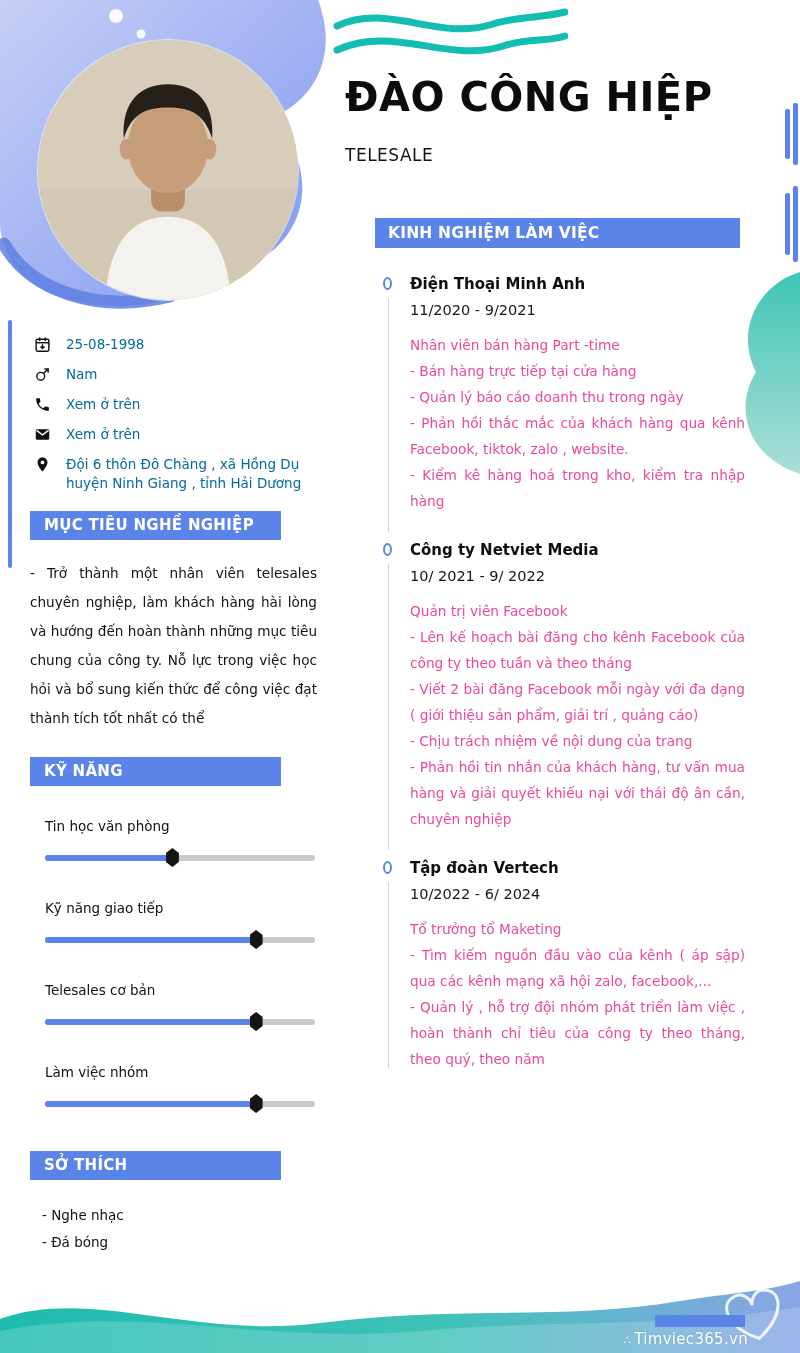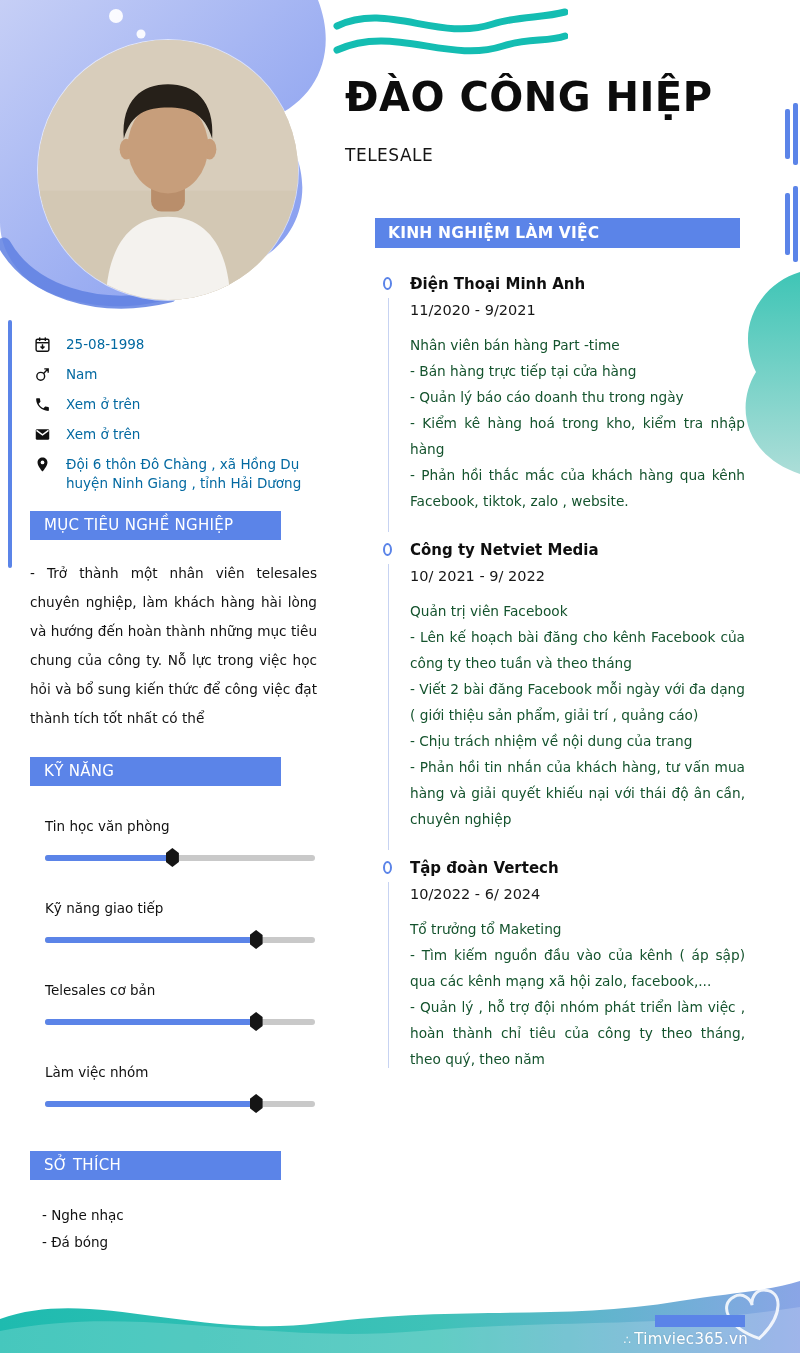--- a/index.html
+++ b/index.html
@@ -16,21 +16,21 @@
   .accent-line { position:absolute; left:8px; top:320px; width:4px; height:248px;
                  background:var(--accent-blue,#5b84e8); border-radius:2px; }
 
   .contact { list-style:none; margin:20px 0 0 34px; width:276px; }
   .contact li { display:flex; gap:15px; align-items:flex-start; margin-bottom:11px;
                 font-size:13.5px; line-height:19px; color:#0369a1; min-height:19px; }
   .ci { flex:0 0 17px; height:17px; margin-top:1px; }
   .ci svg { display:block; }
 
   .bar { width:251px; height:29px; margin-left:30px; background:var(--accent-blue,#5b84e8);
-         color:#fff; font-weight:normal; font-size:15px; line-height:29px; padding-left:14px;
+         color:#fff; font-weight:bold; font-size:15px; line-height:29px; padding-left:14px;
          letter-spacing:.3px; margin-top:18px; }
   .objective-text { margin:19px 0 0 30px; width:287px; font-size:13.6px; line-height:29px;
                     text-align:justify; color:#121212; }
   .bar.skills-bar { margin-top:24px; }
 
   .skills { margin:32px 0 0 45px; }
   .skill { margin-bottom:33px; }
   .skill-label { font-size:13.5px; color:#111; margin-bottom:13px; }
   .slider { position:relative; width:270px; height:20px; }
   .slider .track { position:absolute; left:0; right:0; top:8px; height:6px; background:var(--slider-track,#c9c9c9); border-radius:3px; }
@@ -50,21 +50,21 @@
              background:var(--accent-blue,#5b84e8); color:#ffffff; font-weight:bold; padding-left:13px; letter-spacing:.2px; }
   .exp-list { margin:26px 0 0 38px; }
   .exp-item { position:relative; padding-left:27px; margin-bottom:26px; }
   .exp-item::before { content:""; position:absolute; left:4.5px; top:24px; bottom:-18px; width:1.5px; background:#c7d3f2; }
   .exp-item:last-child::before { bottom:4px; }
   .marker { position:absolute; left:0; top:3px; width:9px; height:13px; border:2.5px solid var(--accent-blue,#5b84e8);
             border-radius:50%; background:#fff; }
   .exp-company { font-size:15px; font-weight:bold; color:#0f0f0f; line-height:20px; }
   .exp-period { margin-top:7px; font-size:14.5px; color:#161616; line-height:19px; }
   .exp-details { margin-top:12px; width:335px; }
-  .exp-details p { font-size:13.7px; line-height:26px; text-align:justify; color:#14532d; }
+  .exp-details p { font-size:13.7px; line-height:26px; text-align:justify; color:#ec4899; }
 
   
   .vbar { position:absolute; background:var(--accent-blue,#5b84e8); width:5px; border-radius:2px; }
   .vbar.b1a { right:2px;  top:103px; height:62px; }
   .vbar.b1b { right:10px; top:109px; height:50px; }
   .vbar.b2a { right:2px;  top:186px; height:76px; }
   .vbar.b2b { right:10px; top:193px; height:62px; }
   .heart-blob { position:absolute; right:0; top:266px; }
 
   
@@ -228,22 +228,22 @@
     <div class="exp-list">
 
       <div class="exp-item">
         <span class="marker"></span>
         <div class="exp-company">Điện Thoại Minh Anh</div>
         <div class="exp-period">11/2020 - 9/2021</div>
         <div class="exp-details">
           <p>Nhân viên bán hàng Part -time</p>
           <p>- Bán hàng trực tiếp tại cửa hàng</p>
           <p>- Quản lý báo cáo doanh thu trong ngày</p>
+          <p>- Phản hồi thắc mắc của khách hàng qua kênh Facebook, tiktok, zalo , website.</p>
           <p>- Kiểm kê hàng hoá trong kho, kiểm tra nhập hàng</p>
-          <p>- Phản hồi thắc mắc của khách hàng qua kênh Facebook, tiktok, zalo , website.</p>
         </div>
       </div>
 
       <div class="exp-item">
         <span class="marker"></span>
         <div class="exp-company">Công ty Netviet Media</div>
         <div class="exp-period">10/ 2021 - 9/ 2022</div>
         <div class="exp-details">
           <p>Quản trị viên Facebook</p>
           <p>- Lên kế hoạch bài đăng cho kênh Facebook của công ty theo tuần và theo tháng</p>

